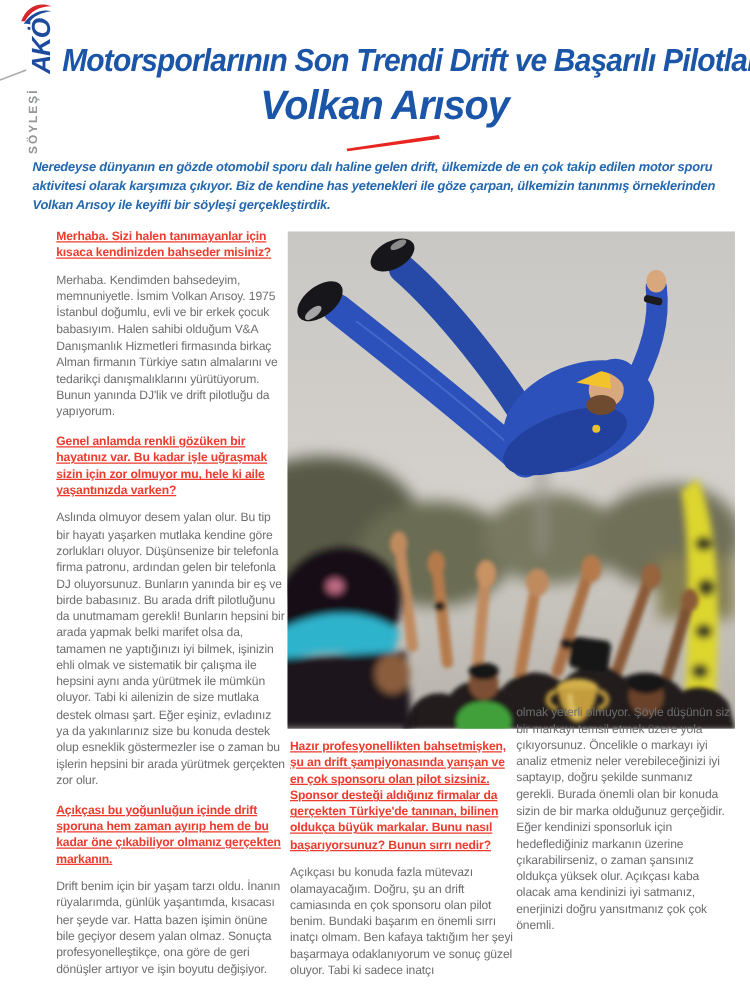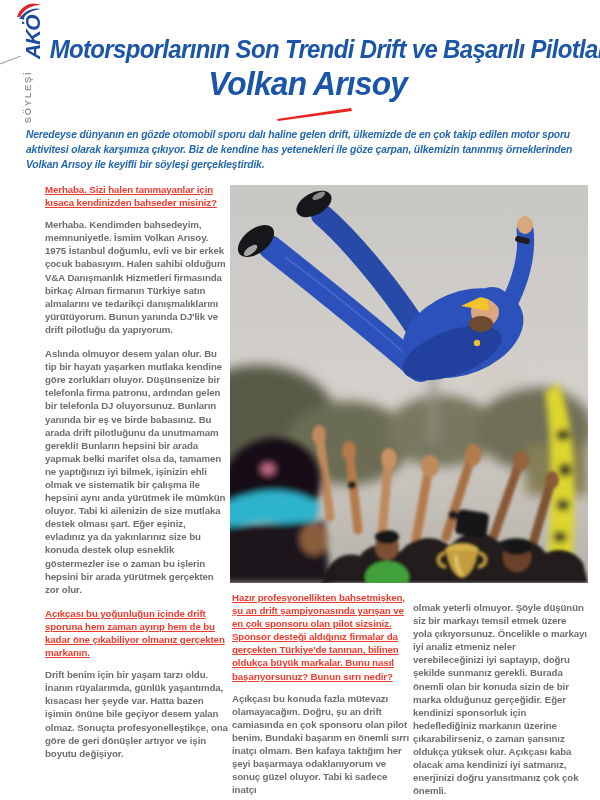--- a/index.html
+++ b/index.html
@@ -31,23 +31,23 @@
   .intro{
     position:absolute;top:127px;left:26px;width:548px;text-align:left;
     color:#2468b0;font-style:italic;font-weight:bold;
     font-size:10.3px;line-height:15.2px;letter-spacing:-0.15px;
   }
 
   
   .col{position:absolute;color:#6d6e71;font-size:9.7px;line-height:13.1px;letter-spacing:-0.1px;}
   .col1{left:45px;top:183px;width:183px;}
   .col2{left:232px;top:591px;width:181px;}
-  .col3{left:413px;top:601px;width:174px;}
+  .col3{left:413px;top:564px;width:174px;}
   .q{color:#ee3b2e;font-weight:bold;margin:0 0 9px 0;text-decoration:underline;}
-  .a{margin:0 0 11px 0;font-weight:bold;}
+  .a{margin:0 0 11px 0;}
 
   
   .photo{position:absolute;left:230px;top:185px;width:358px;height:398px;}
   .photo svg{display:block;width:100%;height:100%;}
 </style>
 </head>
 <body>
 
 <div class="page">
 
@@ -179,20 +179,21 @@
         <path d="M-8,320 C25,301 66,301 90,320 L82,348 C50,332 14,334 -8,348 Z" fill="#2fb3cc"></path>
         <path d="M-12,342 L95,336 L100,398 L-12,398 Z" fill="#1b191b"></path>
         <ellipse cx="84" cy="354" rx="14" ry="16" fill="#8a5d3e"></ellipse>
       </g>
     </svg>
   </div>
 
   <section class="col col1">
     <p class="q">Merhaba. Sizi halen tanımayanlar için kısaca kendinizden bahseder misiniz?</p>
     <p class="a">Merhaba. Kendimden bahsedeyim, memnuniyetle. İsmim Volkan Arısoy. 1975 İstanbul doğumlu, evli ve bir erkek çocuk babasıyım. Halen sahibi olduğum V&amp;A Danışmanlık Hizmetleri firmasında birkaç Alman firmanın Türkiye satın almalarını ve tedarikçi danışmalıklarını yürütüyorum. Bunun yanında DJ'lik ve drift pilotluğu da yapıyorum.</p>
+    <p class="q">Genel anlamda renkli gözüken bir hayatınız var. Bu kadar işle uğraşmak sizin için zor olmuyor mu, hele ki aile yaşantınızda varken?</p>
     <p class="a">Aslında olmuyor desem yalan olur. Bu tip bir hayatı yaşarken mutlaka kendine göre zorlukları oluyor. Düşünsenize bir telefonla firma patronu, ardından gelen bir telefonla DJ oluyorsunuz. Bunların yanında bir eş ve birde babasınız. Bu arada drift pilotluğunu da unutmamam gerekli! Bunların hepsini bir arada yapmak belki marifet olsa da, tamamen ne yaptığınızı iyi bilmek, işinizin ehli olmak ve sistematik bir çalışma ile hepsini aynı anda yürütmek ile mümkün oluyor. Tabi ki ailenizin de size mutlaka destek olması şart. Eğer eşiniz, evladınız ya da yakınlarınız size bu konuda destek olup esneklik göstermezler ise o zaman bu işlerin hepsini bir arada yürütmek gerçekten zor olur.</p>
     <p class="q">Açıkçası bu yoğunluğun içinde drift sporuna hem zaman ayırıp hem de bu kadar öne çıkabiliyor olmanız gerçekten markanın.</p>
     <p class="a">Drift benim için bir yaşam tarzı oldu. İnanın rüyalarımda, günlük yaşantımda, kısacası her şeyde var. Hatta bazen işimin önüne bile geçiyor desem yalan olmaz. Sonuçta profesyonelleştikçe, ona göre de geri dönüşler artıyor ve işin boyutu değişiyor.</p>
   </section>
 
   <section class="col col2">
     <p class="q">Hazır profesyonellikten bahsetmişken, şu an drift şampiyonasında yarışan ve en çok sponsoru olan pilot sizsiniz. Sponsor desteği aldığınız firmalar da gerçekten Türkiye'de tanınan, bilinen oldukça büyük markalar. Bunu nasıl başarıyorsunuz? Bunun sırrı nedir?</p>
     <p class="a">Açıkçası bu konuda fazla mütevazı olamayacağım. Doğru, şu an drift camiasında en çok sponsoru olan pilot benim. Bundaki başarım en önemli sırrı inatçı olmam. Ben kafaya taktığım her şeyi başarmaya odaklanıyorum ve sonuç güzel oluyor. Tabi ki sadece inatçı</p>
   </section>
 

